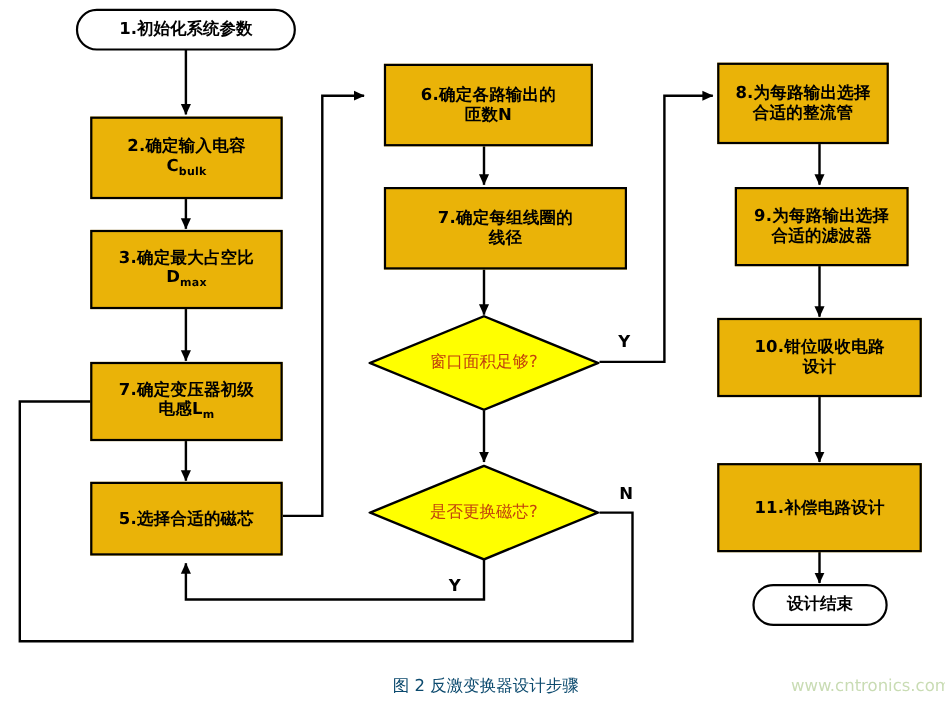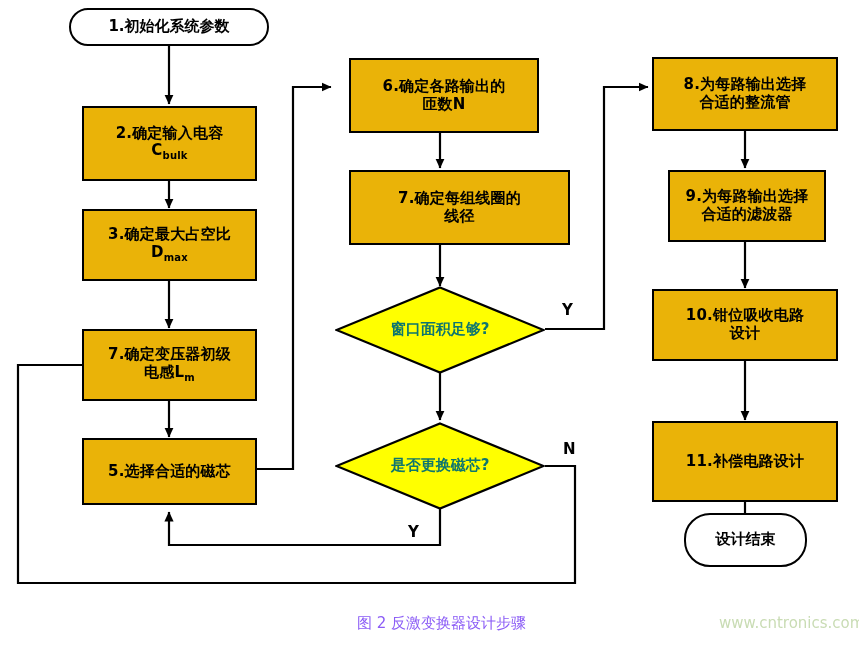--- a/index.html
+++ b/index.html
@@ -49,22 +49,22 @@
     border-radius: 26px;
     font-size: 15px;
   }
   .dec {
     background: transparent;
     font-size: 15px;
   }
   .dec .dtext {
     position: relative;
     z-index: 3;
-    color: #0f766e;
-    font-weight: bold;
+    color: #c2410c;
+    font-weight: normal;
     white-space: nowrap;
   }
   .dec .dshape {
     position: absolute;
     left: 0;
     top: 0;
     width: 100%;
     height: 100%;
     z-index: 1;
   }
@@ -76,21 +76,21 @@
   .edge-label {
     position: absolute;
     font-size: 15px;
     font-weight: bold;
     color: #000000;
     font-family: "DejaVu Sans", "Liberation Sans", sans-serif;
   }
   .caption {
     position: absolute;
     font-size: 15px;
-    color: #8b5cf6;
+    color: #0c4a6e;
     font-weight: normal;
     white-space: nowrap;
   }
   .watermark {
     position: absolute;
     font-size: 15px;
     color: #c9dcb4;
     white-space: nowrap;
     font-family: "DejaVu Sans", "Liberation Sans", sans-serif;
   }
@@ -191,21 +191,21 @@
     <span class="dtext">窗口面积足够?</span>
   </div>
 
   <div class="node dec" style="left:335px; top:422px; width:210px; height:88px;">
     <svg class="dshape" viewBox="0 0 210 88" preserveAspectRatio="none">
       <polygon points="105,1.5 208.5,44 105,86.5 1.5,44" fill="#FFFF00" stroke="#000000" stroke-width="2.2"></polygon>
     </svg>
     <span class="dtext">是否更换磁芯?</span>
   </div>
 
-  <div class="node proc" style="left:652px; top:57px; width:186px; height:74px;">
+  <div class="node proc" style="left:652px; top:57px; width:156px; height:74px;">
     <div>
       <span class="l2">8.为每路输出选择</span>
       <span class="l2">合适的整流管</span>
     </div>
   </div>
 
   <div class="node proc" style="left:668px; top:170px; width:158px; height:72px;">
     <div>
       <span class="l2">9.为每路输出选择</span>
       <span class="l2">合适的滤波器</span>
@@ -216,21 +216,21 @@
     <div>
       <span class="l2">10.钳位吸收电路</span>
       <span class="l2">设计</span>
     </div>
   </div>
 
   <div class="node proc" style="left:652px; top:421px; width:186px; height:81px;">
     <span>11.补偿电路设计</span>
   </div>
 
-  <div class="node term" style="left:684px; top:513px; width:123px; height:54px;">
+  <div class="node term" style="left:684px; top:531px; width:123px; height:38px;">
     <span>设计结束</span>
   </div>
 
   <span class="edge-label" style="left:562px; top:301px;">Y</span>
 
   <span class="edge-label" style="left:563px; top:440px;">N</span>
 
   <span class="edge-label" style="left:408px; top:523px;">Y</span>
 
   <span class="caption" style="left:357px; top:614px;">图 2  反激变换器设计步骤</span>

